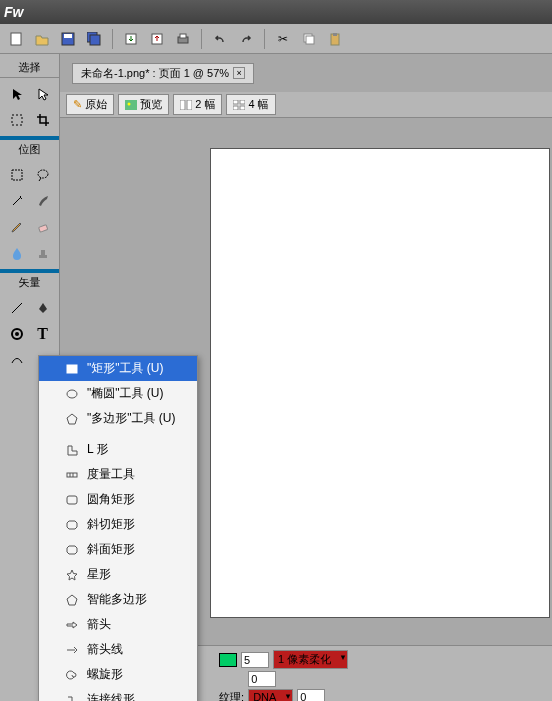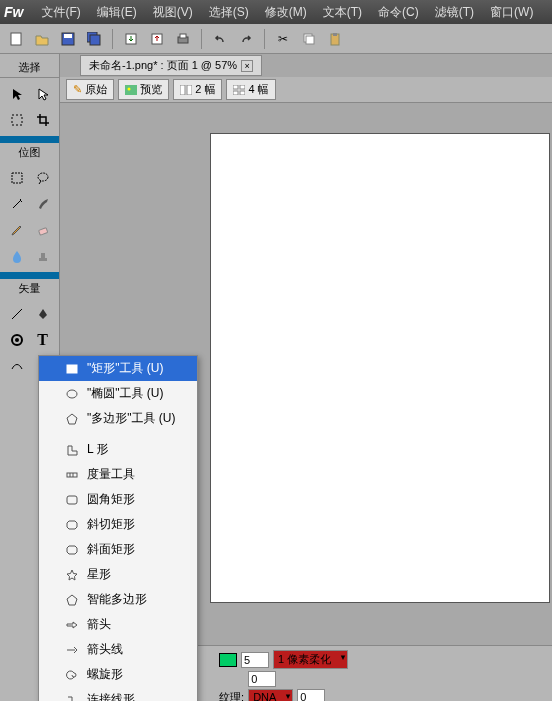--- a/index.html
+++ b/index.html
@@ -12,24 +12,24 @@
 
 .toolbar { height: 30px; background: #b6b6b6; border-bottom: 1px solid #888; display: flex; align-items: center; padding: 0 6px; gap: 6px; }
 .tbtn { width: 20px; height: 20px; display: flex; align-items: center; justify-content: center; }
 .tsep { width: 1px; height: 20px; background: #888; margin: 0 2px; }
 
 .main { display: flex; height: calc(100% - 54px); }
 .tools-panel { width: 60px; background: #b6b6b6; border-right: 1px solid #888; display: flex; flex-direction: column; align-items: center; padding-top: 4px; }
 .tools-header { font-size: 11px; padding: 2px 0; border-bottom: 1px solid #888; width: 100%; text-align: center; }
 .tool-grid { display: grid; grid-template-columns: 24px 24px; gap: 2px; padding: 4px; }
 .tool-grid .tb { width: 24px; height: 24px; display: flex; align-items: center; justify-content: center; border: 1px solid transparent; }
-.section-label { font-size: 11px; padding: 2px 0; width: 100%; text-align: center; border-top: 7px solid #0369a1; }
+.section-label { font-size: 11px; padding: 2px 0; width: 100%; text-align: center; border-top: 4px solid #0369a1; }
 
 .content { flex: 1; display: flex; flex-direction: column; position: relative; }
-.tabs { height: 23px; background: #a8a8a8; display: flex; align-items: center; padding-left: 20px; }
+.tabs { height: 38px; background: #a8a8a8; display: flex; align-items: center; padding-left: 12px; }
 .tab { background: #d8d8d8; border: 1px solid #888; padding: 2px 8px; font-size: 11px; display: flex; align-items: center; gap: 4px; }
 .tab .close { width: 12px; height: 12px; border: 1px solid #888; font-size: 9px; display: flex; align-items: center; justify-content: center; cursor: pointer; }
 
 .view-bar { height: 26px; background: #b6b6b6; border-bottom: 1px solid #888; display: flex; align-items: center; padding: 0 6px; gap: 4px; }
 .vbtn { padding: 2px 6px; border: 1px solid #888; background: #e8e8e8; font-size: 11px; display: flex; align-items: center; gap: 3px; }
 .canvas-area { flex: 1; background: #a8a8a8; position: relative; padding: 30px 0 0 150px; }
 .canvas { width: 340px; height: 470px; background: #fff; border: 1px solid #555; }
 
 .flyout { position: absolute; left: 38px; top: 355px; width: 160px; background: #f4f4f4; border: 1px solid #888; box-shadow: 2px 2px 6px rgba(0,0,0,0.3); z-index: 100; }
 .flyout-item { display: flex; align-items: center; padding: 4px 6px; gap: 8px; font-size: 12px; cursor: default; }
@@ -44,31 +44,20 @@
 .swatch { width: 18px; height: 14px; border: 1px solid #000; }
 .dropdown { background: #b91c1c; border: 1px solid #888; padding: 1px 16px 1px 4px; font-size: 11px; position: relative; }
 .dropdown::after { content: "▾"; position: absolute; right: 2px; font-size: 9px; }
 .numfield { background: #fff; border: 1px solid #888; width: 28px; padding: 1px 2px; font-size: 11px; }
 </style>
 </head>
 <body>
 
 <div class="titlebar">
   <span class="fw-logo">Fw</span>
-  <div class="menu">
-    <span>文件(F)</span>
-    <span>编辑(E)</span>
-    <span>视图(V)</span>
-    <span>选择(S)</span>
-    <span>修改(M)</span>
-    <span>文本(T)</span>
-    <span>命令(C)</span>
-    <span>滤镜(T)</span>
-    <span>窗口(W)</span>
-  </div>
 </div>
 
 <div class="toolbar">
   <div class="tbtn">
       <svg width="14" height="14">
         <rect x="2" y="1" width="10" height="12" fill="#fff" stroke="#555"></rect>
       </svg>
     </div>
   <div class="tbtn">
       <svg width="14" height="14">

